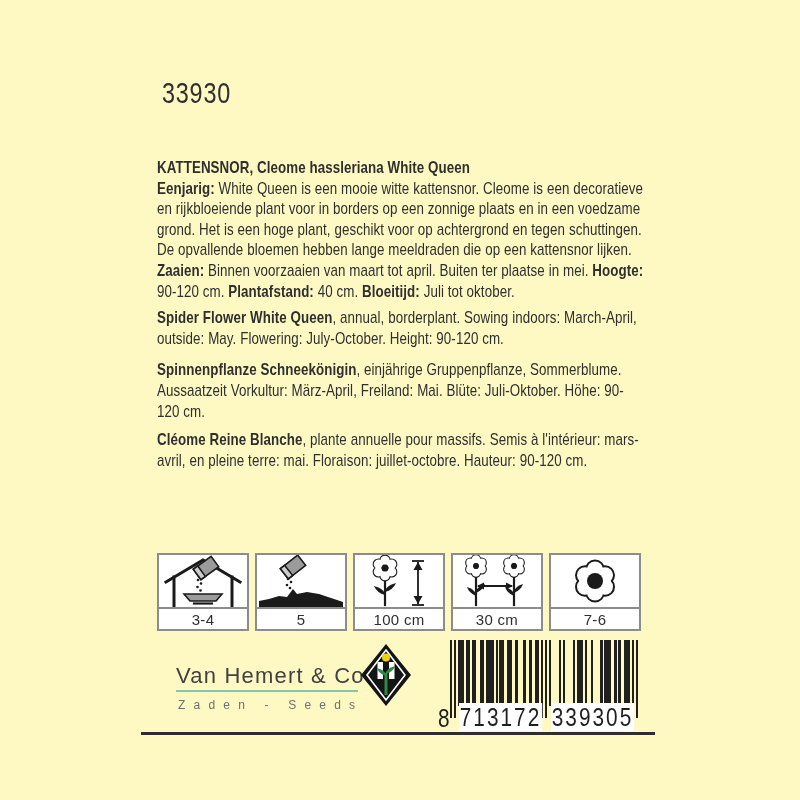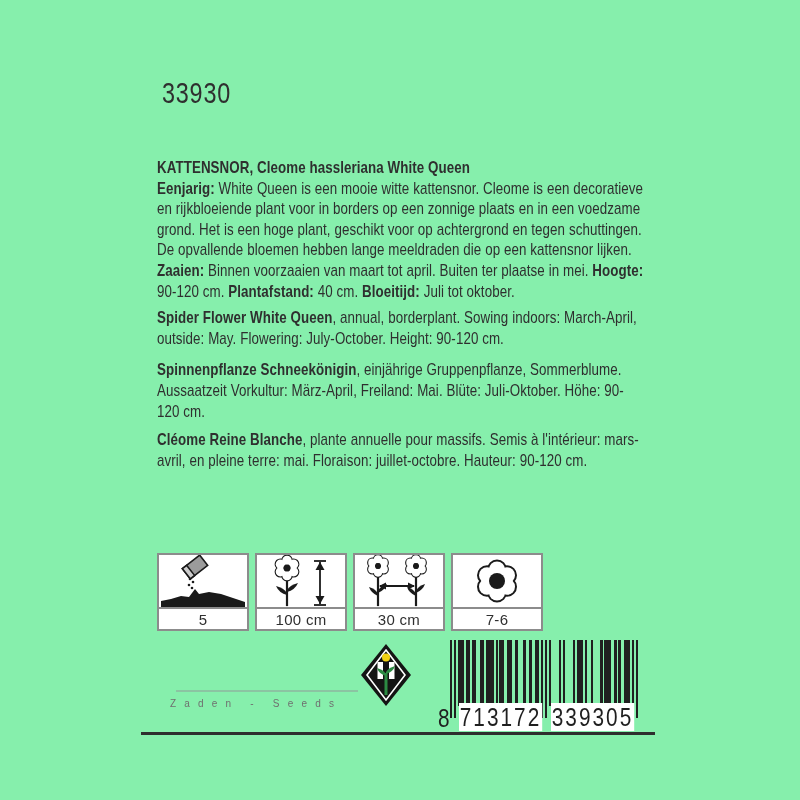--- a/index.html
+++ b/index.html
@@ -1,17 +1,17 @@
 <!DOCTYPE html>
 <html><head>
 <meta charset="utf-8">
 <style>
   html,body{margin:0;padding:0;background:#fff;}
   #page{
-    position:relative;width:800px;height:800px;background:#86efac;overflow:hidden;
+    position:relative;width:800px;height:800px;background:#fef9c3;overflow:hidden;
     font-family:"Liberation Sans","DejaVu Sans",sans-serif;color:var(--ink,#2f2f2f);
   }
   
   .product-number{
     position:absolute;left:162px;top:76px;font-size:30px;font-weight:500;
     letter-spacing:1px;transform:scaleX(0.78);transform-origin:0 0;color:var(--ink);
   }
   
   .textblock{
     position:absolute;left:157px;top:158px;width:620px;
@@ -33,21 +33,21 @@
     height:20px;display:flex;align-items:center;justify-content:center;
     font-size:15px;font-weight:500;color:var(--ink);letter-spacing:.3px;
   }
   
   .brand-name{
     position:absolute;left:176px;top:663px;font-size:22px;font-weight:400;
     color:#414141;letter-spacing:1.2px;white-space:nowrap;
   }
   .brand-underline{position:absolute;left:176px;top:690px;width:182px;height:2px;background:var(--brand-green);}
   .brand-tagline{
-    position:absolute;left:170px;top:698px;font-size:10px;font-weight:500;
+    position:absolute;left:178px;top:698px;font-size:12px;font-weight:500;
     color:#6f6f6f;letter-spacing:8.2px;white-space:nowrap;
   }
   .brand-mark{position:absolute;left:360px;top:643px;}
   
   .barcode{position:absolute;left:450px;top:640px;width:188px;height:92px;}
   .barcode svg{position:absolute;left:0;top:0;}
   .barcode rect{fill:#202020;}
   .bd{
     position:absolute;top:63px;font-size:26px;line-height:27px;color:#1f1f1f;
     letter-spacing:2.5px;transform:scaleX(0.8);transform-origin:0 0;white-space:nowrap;
@@ -77,20 +77,40 @@
   <div class="textblock">
     <div class="title">KATTENSNOR, Cleome hassleriana White Queen</div>
     <p class="p-nl"><b>Eenjarig:</b> White Queen is een mooie witte kattensnor. Cleome is een decoratieve en rijkbloeiende plant voor in borders op een zonnige plaats en in een voedzame grond. Het is een hoge plant, geschikt voor op achtergrond en tegen schuttingen. De opvallende bloemen hebben lange meeldraden die op een kattensnor lijken. <b>Zaaien:</b> Binnen voorzaaien van maart tot april. Buiten ter plaatse in mei. <b>Hoogte:</b> 90-120 cm. <b>Plantafstand:</b> 40 cm. <b>Bloeitijd:</b> Juli tot oktober.</p>
     <p class="p-en"><b>Spider Flower White Queen</b>, annual, borderplant. Sowing indoors: March-April, outside: May. Flowering: July-October. Height: 90-120 cm.</p>
     <p class="p-de"><b>Spinnenpflanze Schneekönigin</b>, einjährige Gruppenpflanze, Sommerblume. Aussaatzeit Vorkultur: März-April, Freiland: Mai. Blüte: Juli-Oktober. Höhe: 90-120 cm.</p>
     <p class="p-fr"><b>Cléome Reine Blanche</b>, plante annuelle pour massifs. Semis à l'intérieur: mars-avril, en pleine terre: mai. Floraison: juillet-octobre. Hauteur: 90-120 cm.</p>
   </div>
 
   <div class="pictorow">
 
+    <div class="pbox">
+      <div class="picon">
+        <svg width="88" height="52" viewBox="0 0 88 52">
+          <polyline class="st" points="7,27 44,5 81,27"></polyline>
+          <line class="st" x1="15" y1="22" x2="15" y2="52"></line>
+          <line class="st" x1="73" y1="22" x2="73" y2="52"></line>
+          <g transform="rotate(-36 47 13)">
+            <rect class="pk" x="36" y="6.5" width="22" height="13"></rect>
+            <rect class="pkb" x="36" y="6.5" width="5.5" height="13"></rect>
+          </g>
+          <circle class="fb" cx="39" cy="25" r="1.3"></circle>
+          <circle class="fb" cx="42" cy="28.5" r="1.3"></circle>
+          <circle class="fb" cx="38.5" cy="32" r="1.3"></circle>
+          <circle class="fb" cx="41.5" cy="35.5" r="1.3"></circle>
+          <path class="pk" d="M25,39 H63 L57,46 H31 Z"></path>
+          <line class="st2" x1="35" y1="48.5" x2="53" y2="48.5"></line>
+        </svg>
+      </div>
+      <div class="plabel">3-4</div>
+    </div>
 
     <div class="pbox">
       <div class="picon">
         <svg width="88" height="52" viewBox="0 0 88 52">
           <g transform="rotate(-38 36 12)">
             <rect class="pk" x="25" y="5.5" width="22" height="13"></rect>
             <rect class="pkb" x="25" y="5.5" width="5.5" height="13"></rect>
           </g>
           <circle class="fb" cx="31" cy="24" r="1.3"></circle>
           <circle class="fb" cx="34" cy="27" r="1.3"></circle>
@@ -190,20 +210,21 @@
             <circle class="fw" cx="34" cy="31.75" r="8"></circle>
             <circle class="fw" cx="34" cy="20.25" r="8"></circle>
           <circle class="fb" cx="44" cy="26" r="8"></circle>
         </svg>
       </div>
       <div class="plabel">7-6</div>
     </div>
 
   </div>
 
+  <div class="brand-name">Van Hemert &amp; Co</div>
   <div class="brand-underline"></div>
   <div class="brand-tagline">Zaden - Seeds</div>
 
   <div class="brand-mark">
     <svg width="52" height="64" viewBox="0 0 52 64">
       <polygon fill="#141414" points="26,1 51,32 26,63 1,32"></polygon>
       <polygon fill="none" stroke="#ffffff" stroke-width="1.6" points="26,7 45,32 26,57 7,32"></polygon>
       <rect fill="#ffffff" x="17.5" y="19" width="5.5" height="17"></rect>
       <rect fill="#ffffff" x="29" y="19" width="5.5" height="17"></rect>
       <circle fill="var(--sun-yellow)" cx="26" cy="14.5" r="4"></circle>

